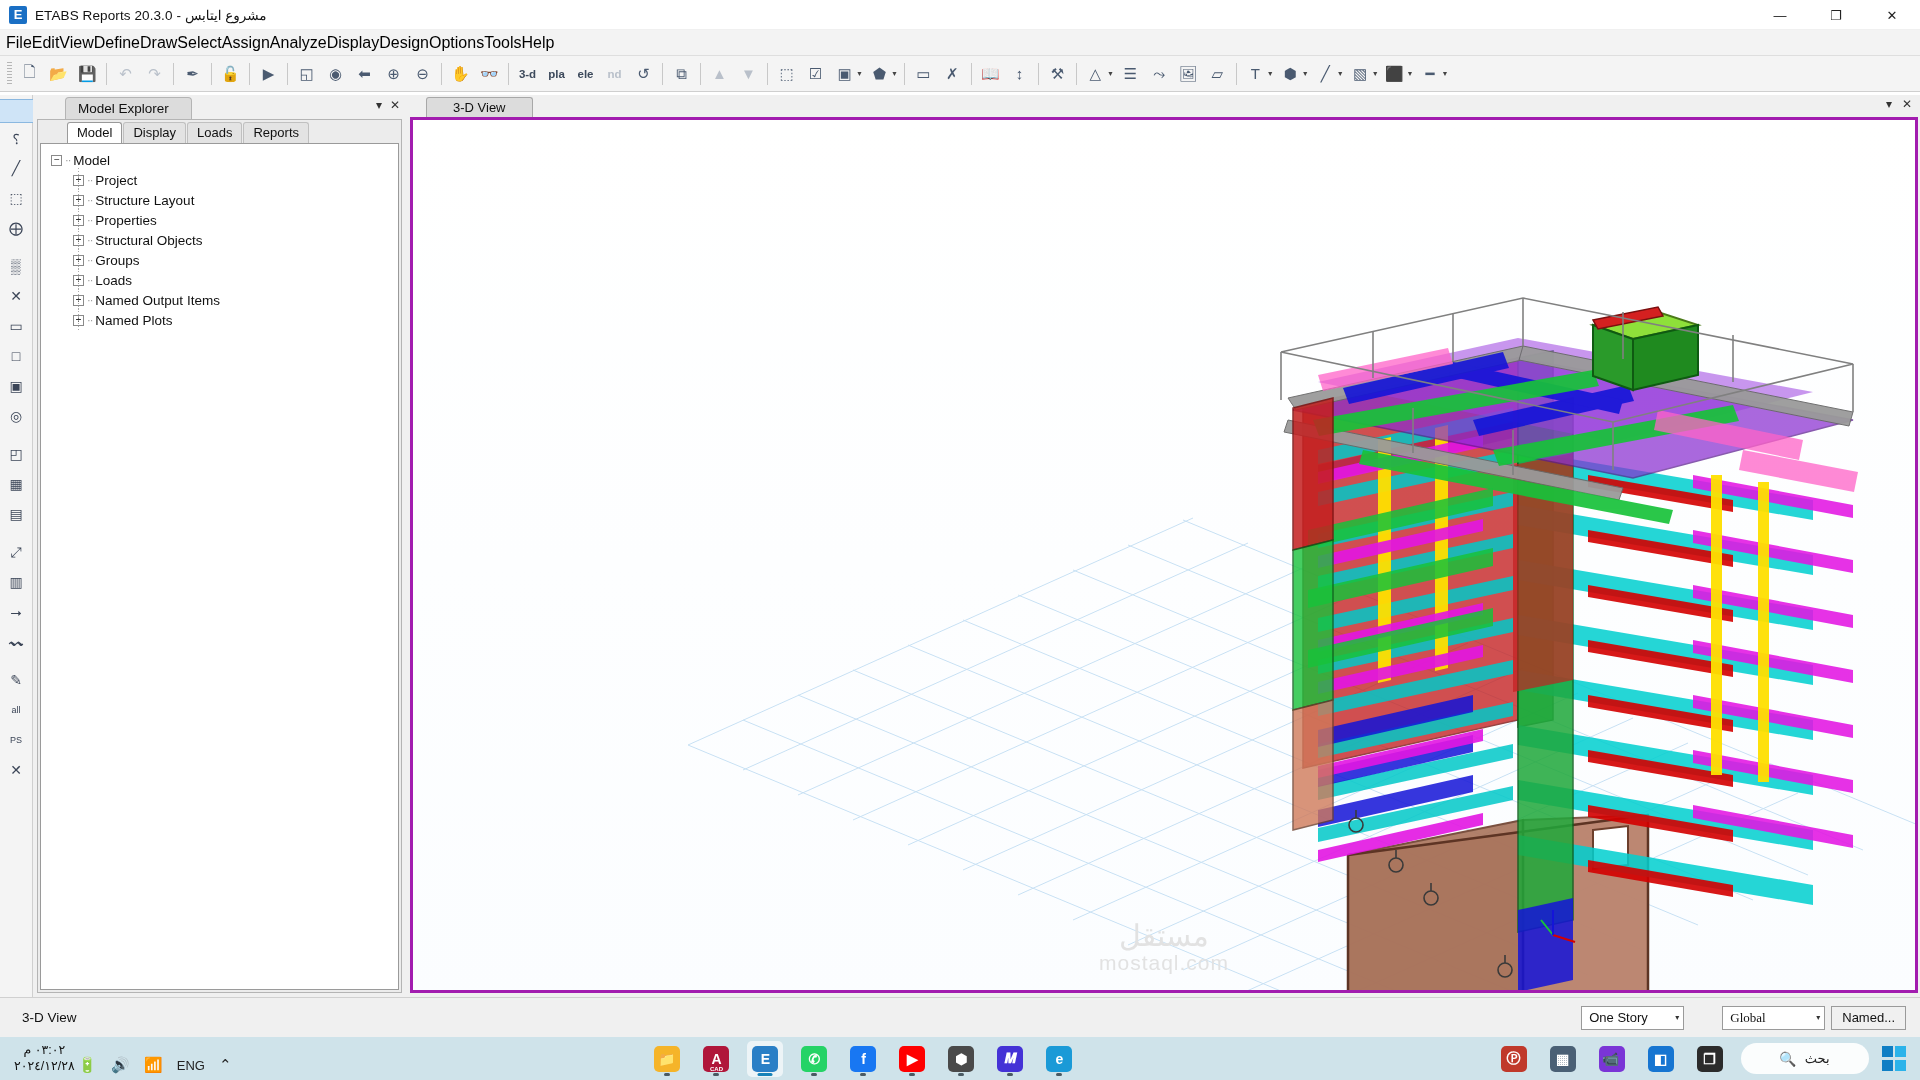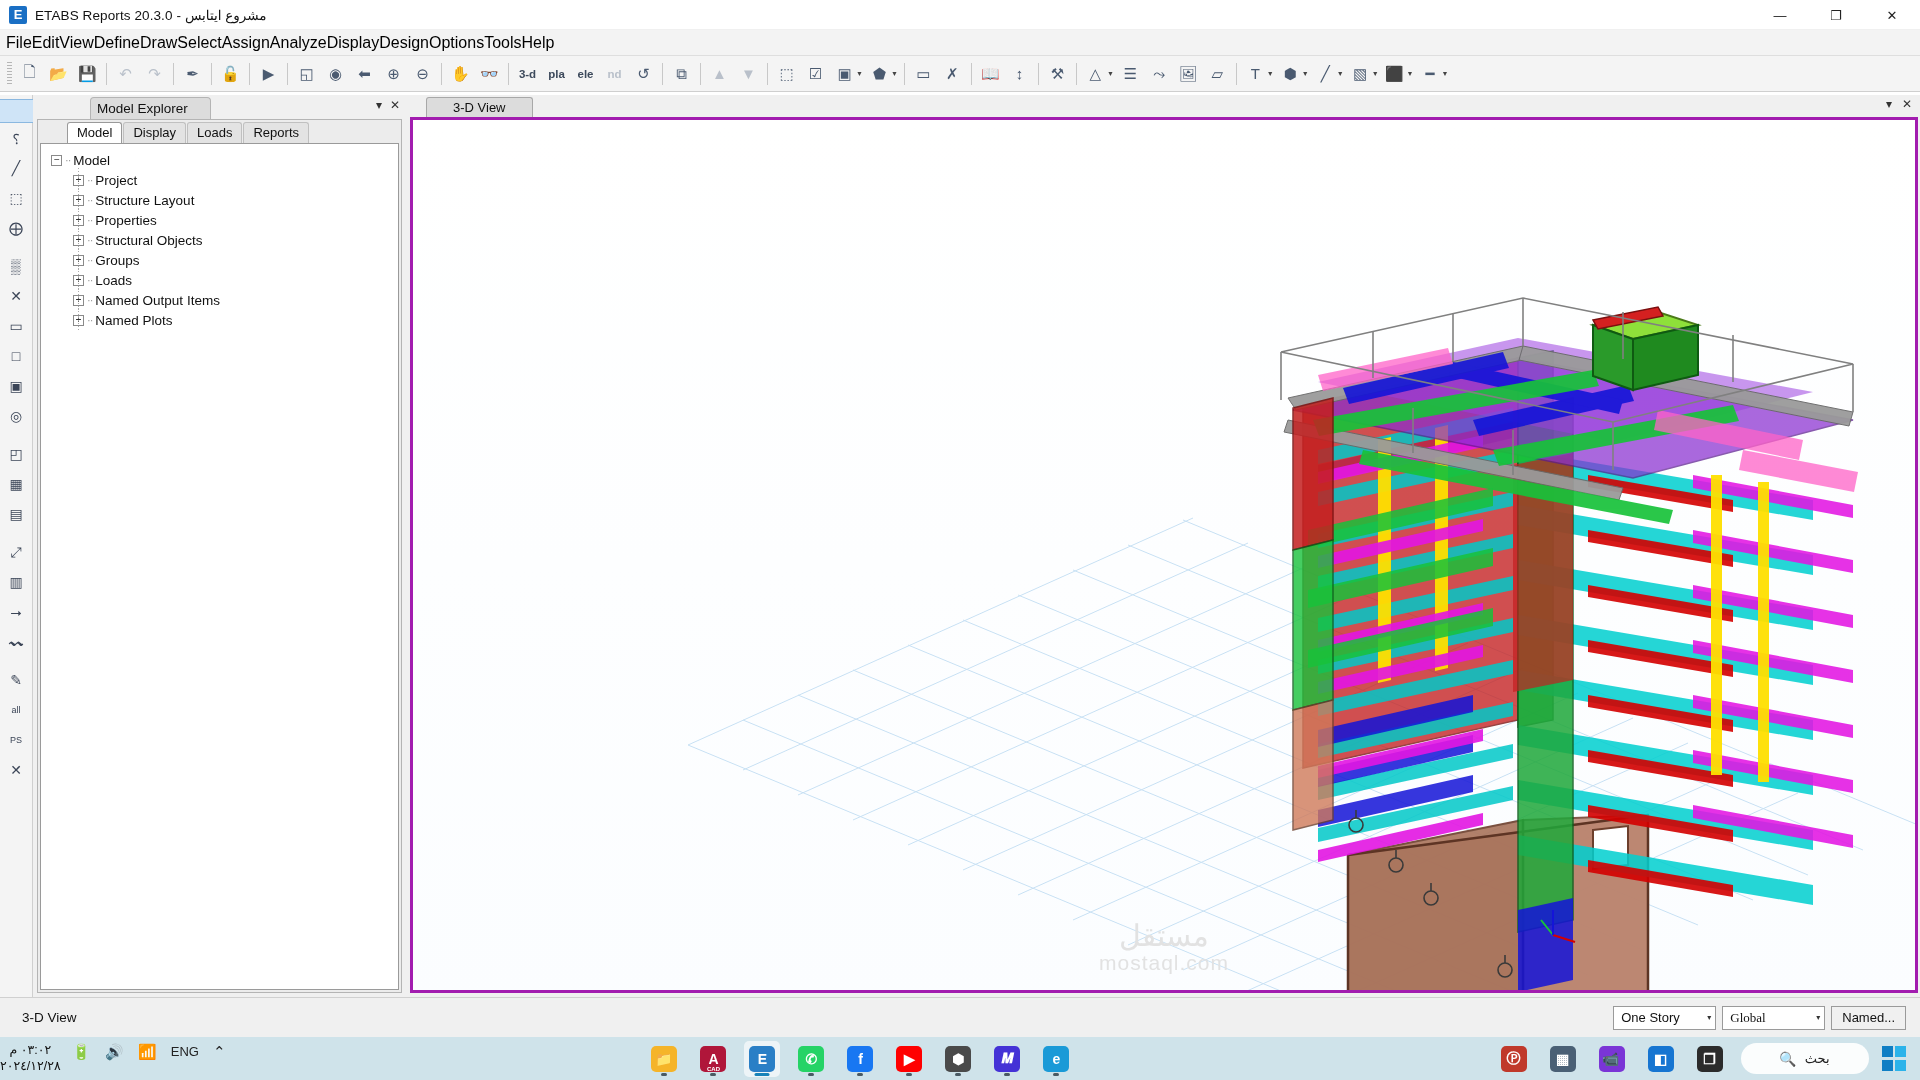--- a/index.html
+++ b/index.html
@@ -75,23 +75,23 @@
   .vt.sel { background: #cfe4f7; border: 1px solid #8bb8e0; }
   .vt-sep { height: 8px; }
 
   
   .explorer {
     position: absolute; left: 33px; top: 0; width: 373px; bottom: 4px;
     background: #f0f0f0;
   }
   .exp-titlebar { height: 24px; position: relative; display: flex; align-items: flex-end; }
   .exp-tab {
-    margin-left: 57px; background: #dcdcdc;
+    margin-left: 32px; background: #dcdcdc;
     border: 1px solid #b4b4b4; border-bottom: none;
-    border-radius: 4px 4px 0 0; padding: 3px 22px 3px 6px;
+    border-radius: 4px 4px 0 0; padding: 3px 22px 3px 12px;
     font-size: 13.5px; color: #111;
   }
   .exp-titlebar-btns { position: absolute; right: 6px; top: 3px; display: flex; gap: 8px; }
   .exp-tb-btn { font-size: 12px; color: #333; }
   .exp-inner {
     position: absolute; top: 24px; left: 4px; right: 4px; bottom: 0;
     background: #ececec; border: 1px solid #b4b4b4; padding-left: 27px;
   }
   .exp-tabs { display: flex; height: 23px; padding-left: 2px; padding-top: 2px; background: #ececec; }
   .exp-subtab {
@@ -144,36 +144,36 @@
   .statusbar {
     position: absolute; bottom: 43px; left: 0; right: 0; height: 40px;
     background: #f0f0f0; border-top: 1px solid #d0d0d0;
     display: flex; align-items: center;
   }
   .status-left { font-size: 13.5px; color: #111; padding-left: 22px; flex: 1; }
   .status-ctrls { display: flex; align-items: center; gap: 6px; padding-right: 14px; }
   .sel {
     height: 24px; min-width: 100px; background: #fff; border: 1px solid #9a9a9a;
     display: flex; align-items: center; justify-content: space-between;
-    font-size: 13px; color: #111; padding: 0 4px 0 7px;
+    font-size: 13px; color: #111; padding: 0 4px 0 7px; margin-left: 32px;
   }
   .sel .cv { font-size: 8px; color: #333; margin-left: 14px; }
   .sel.w1 { width: 103px; }
   .sel.w2 { width: 103px; font-family: Liberation Serif, serif; }
   .ubtn {
     height: 24px; padding: 0 10px; background: #f0f0f0; border: 1px solid #9a9a9a;
     display: flex; align-items: center; font-size: 13px; color: #111;
   }
 
   
   .taskbar {
     position: absolute; bottom: 0; left: 0; right: 0; height: 43px;
     background: #cfe3ea; display: flex; align-items: center;
   }
-  .tray { display: flex; align-items: flex-start; gap: 12px; }
+  .tray { display: flex; align-items: flex-end; padding-left: 14px; gap: 4px; }
   .clock { font-size: 12.5px; color: #111; line-height: 1.25; text-align: center; direction: rtl; }
   .tray-ico { font-size: 15px; color: #222; display: flex; align-items: center; }
   .tb-center { flex: 1; display: flex; align-items: center; justify-content: center; gap: 13px; }
   .tapp { width: 36px; height: 36px; position: relative; display: flex; align-items: center; justify-content: center; border-radius: 5px; }
   .tapp.active { background: rgba(255,255,255,.62); }
   .tapp .glyph { width: 26px; height: 26px; border-radius: 5px; display: flex; align-items: center; justify-content: center; font-size: 14px; color: #fff; font-weight: bold; }
   .tapp .dot { position: absolute; bottom: 1px; left: 50%; transform: translateX(-50%); width: 6px; height: 3px; border-radius: 2px; background: #4a5a63; }
   .tapp.active .dot { width: 15px; background: #1782b8; }
   .tb-right { display: flex; align-items: center; gap: 13px; padding-right: 14px; }
   .searchpill {

